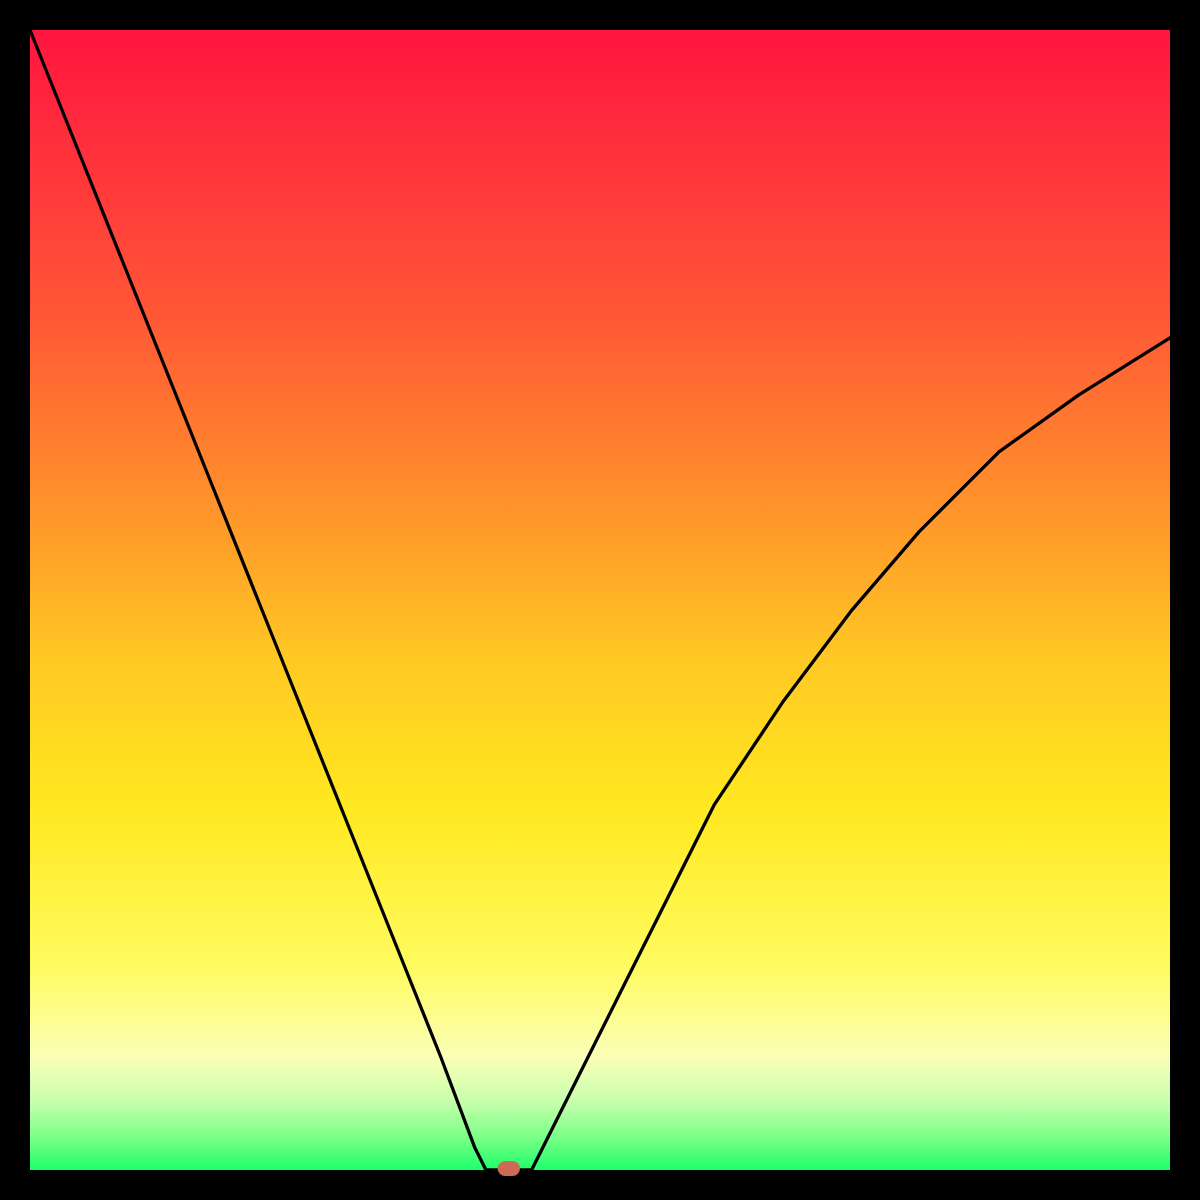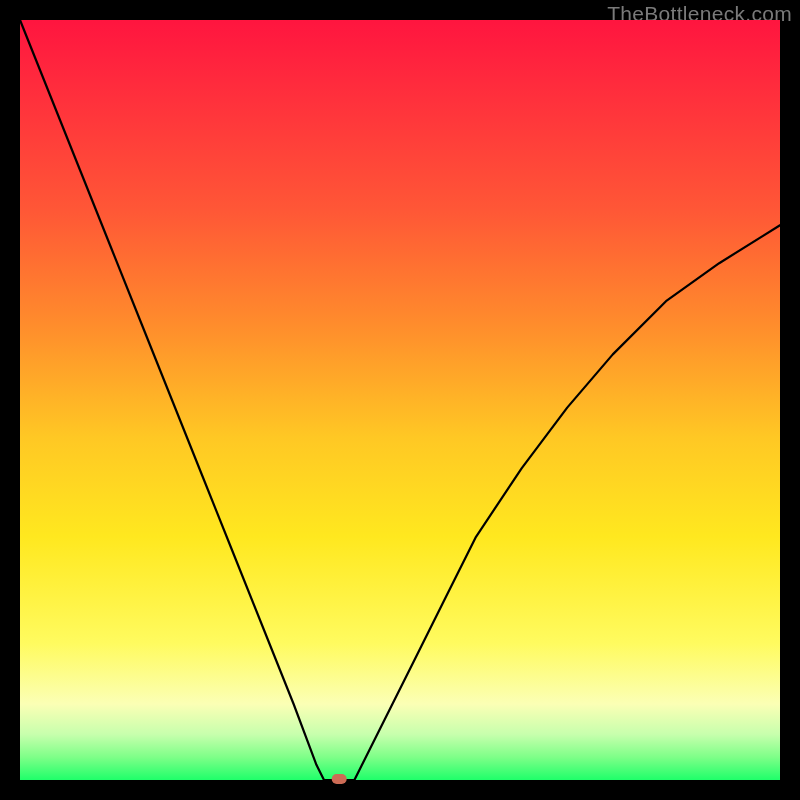--- a/index.html
+++ b/index.html
@@ -66,21 +66,20 @@
   }
   .marker {
     fill: #cc6b55;
     stroke: none;
   }
 </style>
 </head>
 <body>
 
 <div class="frame">
-  <div class="watermark">TheBottleneck.com</div>
 
   <div class="plot-area">
     <svg class="curve" viewBox="0 0 760 760">
       <path id="curve-path" class="curve-path" d="M 0.0 0.0 L 30.4 76.0 L 60.8 152.0 L 91.2 228.0 L 121.6 304.0 L 152.0 380.0 L 182.4 456.0 L 212.8 532.0 L 243.2 608.0 L 273.6 684.0 L 296.4 744.8 L 304.0 760.0 L 304.0 760.0 L 334.4 760.0 L 334.4 760.0 L 364.8 699.2 L 395.2 638.4 L 425.6 577.6 L 456.0 516.8 L 501.6 448.4 L 547.2 387.6 L 592.8 334.4 L 646.0 281.2 L 699.2 243.2 L 760.0 205.2"></path>
       <rect id="marker-dot" class="marker" width="15" height="10" rx="5" ry="5" x="311.7" y="754.0"></rect>
     </svg>
   </div>
 </div>
 
 </body></html>

